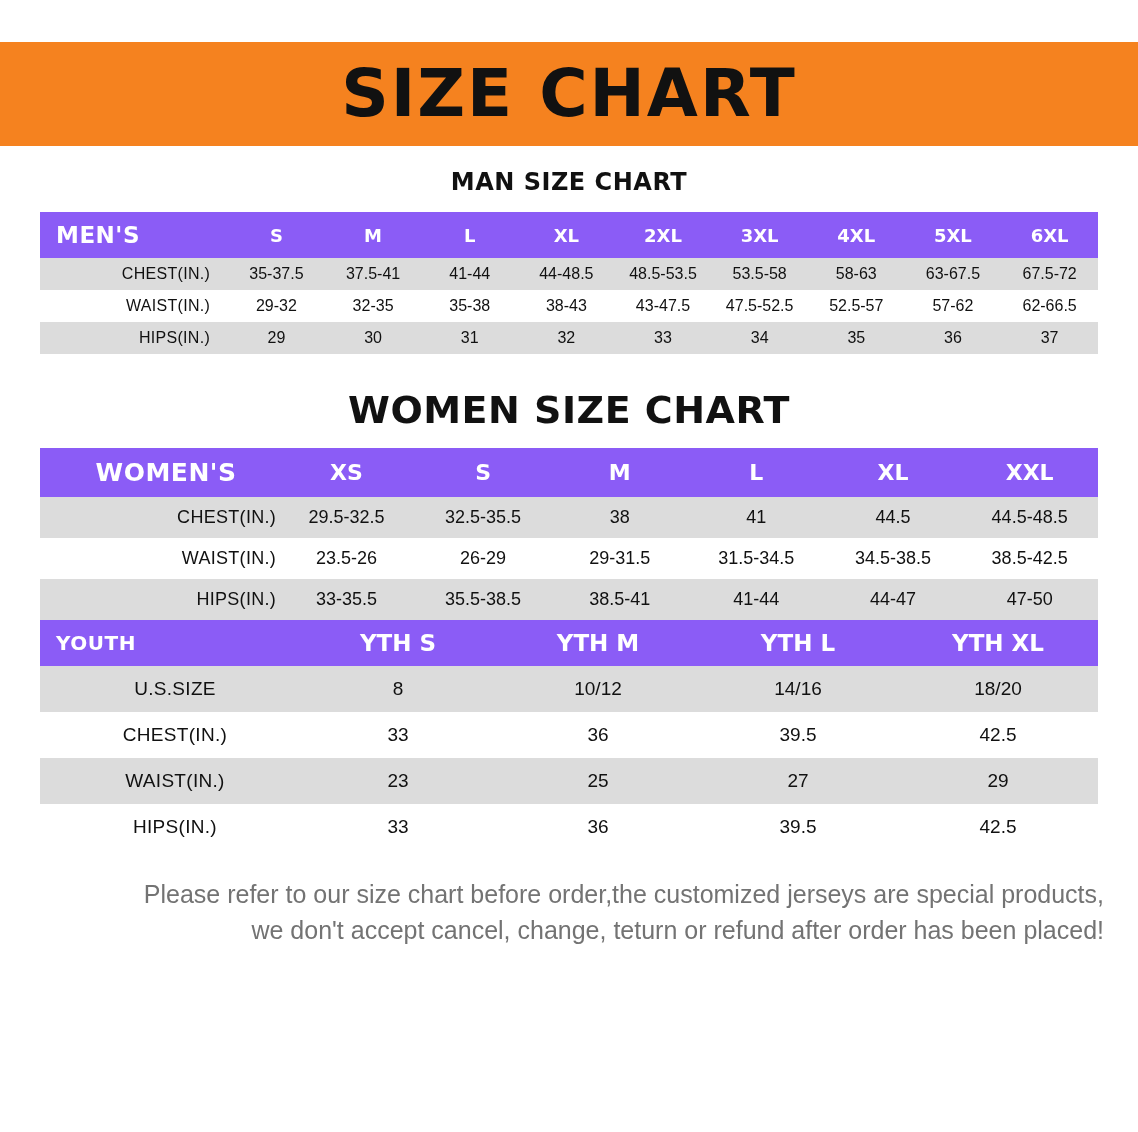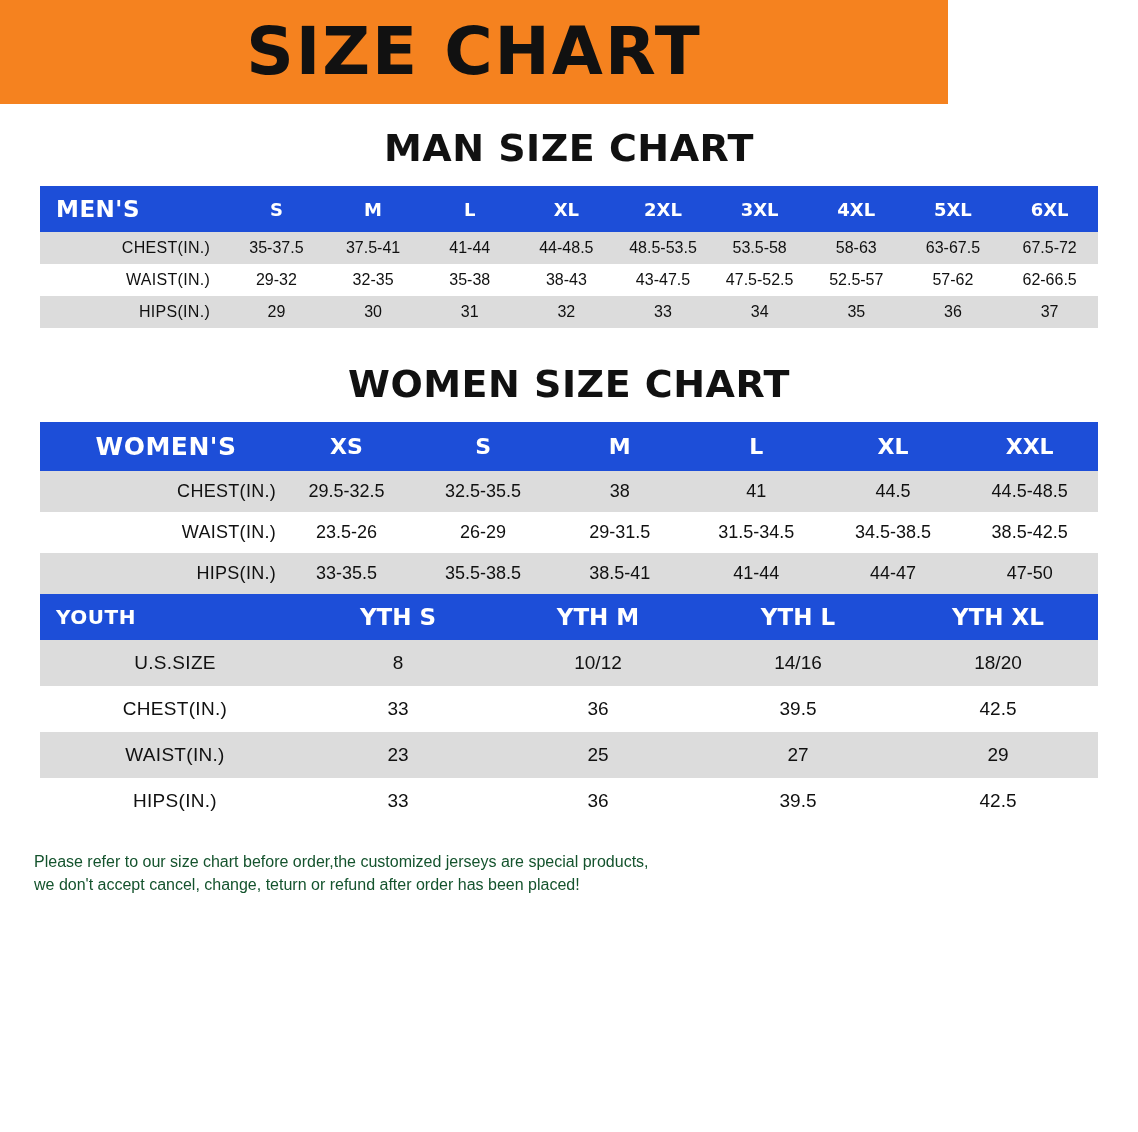--- a/index.html
+++ b/index.html
@@ -14,57 +14,58 @@
   #page {
     position: relative;
     width: 1138px;
     height: 1132px;
     background: #ffffff;
     overflow: hidden;
   }
 
   
   .banner {
-    width: 948px;
+    width: 1138px;
     height: 104px;
     background: #f5821f;
     display: flex;
     align-items: center;
     justify-content: center;
+    margin-top: 42px;
   }
   .banner-title {
     font-family: "DejaVu Sans", sans-serif;
     font-weight: 700;
     font-size: 66px;
     letter-spacing: 2px;
     color: #111111;
     line-height: 1;
   }
 
   
   .section-title {
     text-align: center;
     font-family: "DejaVu Sans", sans-serif;
     font-weight: 700;
     color: #111111;
     letter-spacing: 0.5px;
   }
-  .man-title   { font-size: 38px; margin-top: 22px; margin-bottom: 16px; }
+  .man-title   { font-size: 24px; margin-top: 22px; margin-bottom: 16px; }
   .women-title { font-size: 38px; margin-top: 34px; margin-bottom: 16px; }
   .youth-title { font-size: 38px; margin-top: 46px; margin-bottom: 18px; }
 
   
   .table-wrap { padding: 0 40px; }
   table {
     width: 1058px;
     border-collapse: collapse;
     table-layout: fixed;
   }
   thead th {
-    background: #1d4ed8;
+    background: #8b5cf6;
     color: #ffffff;
     font-family: "DejaVu Sans", sans-serif;
     font-weight: 700;
     text-align: center;
     padding: 10px 2px;
   }
   thead th.rowhead {
     text-align: left;
     padding-left: 16px;
     letter-spacing: 0.5px;
@@ -99,25 +100,25 @@
 
   
   #youth-table thead th { font-size: 23px; }
   #youth-table thead th.rowhead { font-size: 20px; }
   #youth-table tbody td { font-size: 19px; padding: 12px 12px; }
   #youth-table tbody td.rowlabel { font-size: 19px; text-align: center; padding-right: 0; }
 
   
   .footer-note {
     margin: 26px 34px 0 34px;
-    color: #14532d;
+    color: #737373;
     font-family: "Liberation Sans", sans-serif;
-    font-size: 16px;
+    font-size: 25px;
     line-height: 1.45;
-    text-align: left;
+    text-align: right;
   }
   .footer-note span { display: block; }
 </style>
 </head>
 <body>
 
 <div id="page">
 
   <div class="banner">
     <div class="banner-title">SIZE CHART</div>

